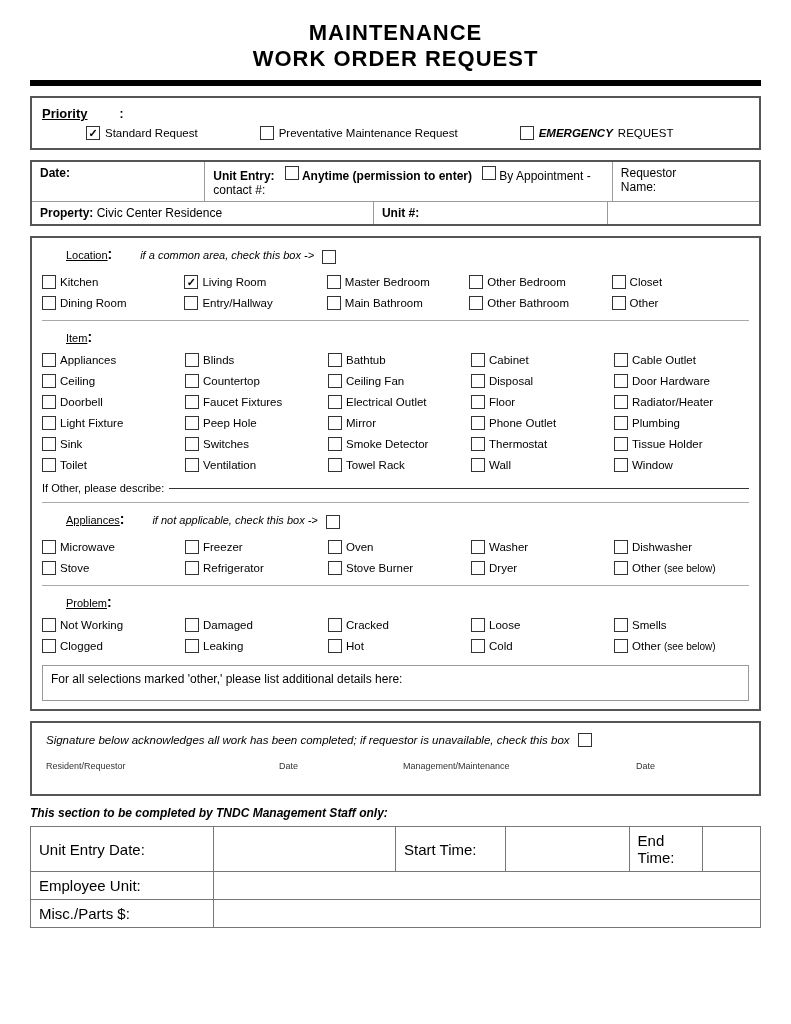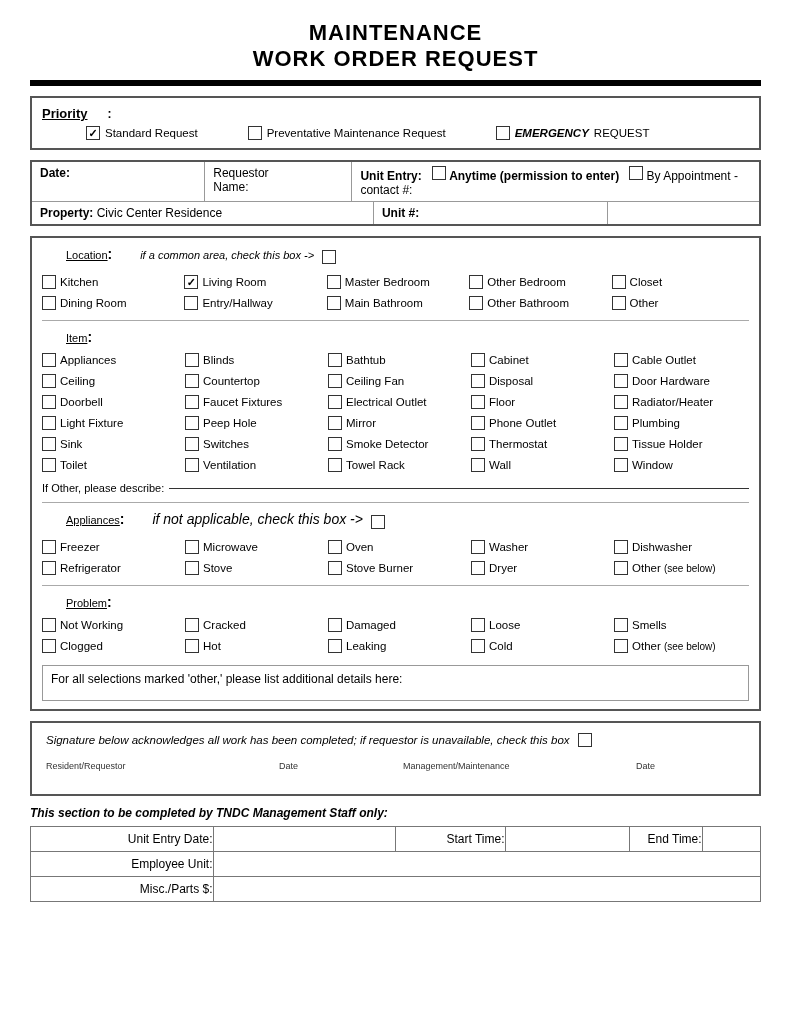--- a/index.html
+++ b/index.html
@@ -25,21 +25,21 @@
       height: 6px;
     }
     .section-box {
       border: 2px solid #555;
       margin-bottom: 10px;
       padding: 8px 10px;
     }
     .priority-row {
       display: flex;
       align-items: center;
-      gap: 20px;
+      gap: 32px;
       flex-wrap: wrap;
     }
     .priority-label {
       font-weight: bold;
       font-size: 13px;
     }
     .check-option {
       display: flex;
       align-items: center;
       gap: 5px;
@@ -164,23 +164,22 @@
       font-size: 12px;
       margin-bottom: 6px;
     }
     .staff-table {
       width: 100%;
       border-collapse: collapse;
       border: 1.5px solid #555;
     }
     .staff-table td {
       border: 1px solid #777;
-      padding: 5px 0;
-      font-size: 12px;
-      text-align: right;
+      padding: 5px 8px;
+      font-size: 15px;
     }
     .bold { font-weight: bold; }
     .emergency { font-weight: bold; font-style: italic; }
     .underline { text-decoration: underline; }
     .location-header {
       display: flex;
       align-items: center;
       gap: 8px;
       margin-bottom: 5px;
     }
@@ -219,34 +218,34 @@
       <span class="check-label emergency">EMERGENCY</span>
       <span class="check-label"> REQUEST</span>
     </div>
   </div>
 </div>
 
 <div class="info-section">
   <div class="info-row">
     <div class="info-cell" style="flex:1.2;">
       <span class="info-label">Date:</span>
-    </div>
-    <div class="info-cell" style="flex:1;">
-      <span>Requestor</span><br>
-      <span>Name:</span>
     </div>
     <div class="info-cell" style="flex:3;">
       <span class="bold">Unit Entry:</span>
       &nbsp;
       <span class="checkbox" style="display:inline-flex;"></span>
       <span> <b>Anytime (permission to enter)</b></span>
       &nbsp;
       <span class="checkbox" style="display:inline-flex;"></span>
       <span>By Appointment - contact #:</span>
     </div>
+    <div class="info-cell" style="flex:1;">
+      <span>Requestor</span><br>
+      <span>Name:</span>
+    </div>
   </div>
   <div class="info-row">
     <div class="info-cell" style="flex:2.4;">
       <span class="bold">Property:</span>
       <span>Civic Center Residence</span>
     </div>
     <div class="info-cell" style="flex:1.6;">
       <span class="bold">Unit #:</span>
     </div>
     <div class="info-cell" style="flex:1;"></div>
@@ -466,45 +465,45 @@
       <span>If Other, please describe:</span>
       <div class="dotted-line"></div>
     </div>
   </div>
 
   <div style="border-top:1px solid #aaa; margin: 8px 0;"></div>
 
   <div>
     <div class="appliance-header">
       <span class="section-header">
-        <span class="underline bold">Appliances</span>: <span style="font-size:14px; font-weight:normal; font-style:italic;">if not applicable, check this box -&gt;</span>
+        <span class="underline bold">Appliances</span>: <span style="font-size:11px; font-weight:normal; font-style:italic;">if not applicable, check this box -&gt;</span>
       </span>
       <div class="checkbox"></div>
     </div>
     <div style="display:grid; grid-template-columns: repeat(5,1fr); gap: 3px 8px;">
 
       <div class="col-group">
         <div class="check-row">
           <div class="checkbox"></div>
+          <span class="check-label">Microwave</span>
+        </div>
+        <div class="check-row">
+          <div class="checkbox"></div>
+          <span class="check-label">Stove</span>
+        </div>
+      </div>
+
+      <div class="col-group">
+        <div class="check-row">
+          <div class="checkbox"></div>
           <span class="check-label">Freezer</span>
         </div>
         <div class="check-row">
           <div class="checkbox"></div>
           <span class="check-label">Refrigerator</span>
-        </div>
-      </div>
-
-      <div class="col-group">
-        <div class="check-row">
-          <div class="checkbox"></div>
-          <span class="check-label">Microwave</span>
-        </div>
-        <div class="check-row">
-          <div class="checkbox"></div>
-          <span class="check-label">Stove</span>
         </div>
       </div>
 
       <div class="col-group">
         <div class="check-row">
           <div class="checkbox"></div>
           <span class="check-label">Oven</span>
         </div>
         <div class="check-row">
           <div class="checkbox"></div>
@@ -549,36 +548,36 @@
         </div>
         <div class="check-row">
           <div class="checkbox"></div>
           <span class="check-label">Clogged</span>
         </div>
       </div>
 
       <div class="col-group">
         <div class="check-row">
           <div class="checkbox"></div>
+          <span class="check-label">Damaged</span>
+        </div>
+        <div class="check-row">
+          <div class="checkbox"></div>
+          <span class="check-label">Leaking</span>
+        </div>
+      </div>
+
+      <div class="col-group">
+        <div class="check-row">
+          <div class="checkbox"></div>
           <span class="check-label">Cracked</span>
         </div>
         <div class="check-row">
           <div class="checkbox"></div>
           <span class="check-label">Hot</span>
-        </div>
-      </div>
-
-      <div class="col-group">
-        <div class="check-row">
-          <div class="checkbox"></div>
-          <span class="check-label">Damaged</span>
-        </div>
-        <div class="check-row">
-          <div class="checkbox"></div>
-          <span class="check-label">Leaking</span>
         </div>
       </div>
 
       <div class="col-group">
         <div class="check-row">
           <div class="checkbox"></div>
           <span class="check-label">Loose</span>
         </div>
         <div class="check-row">
           <div class="checkbox"></div>

